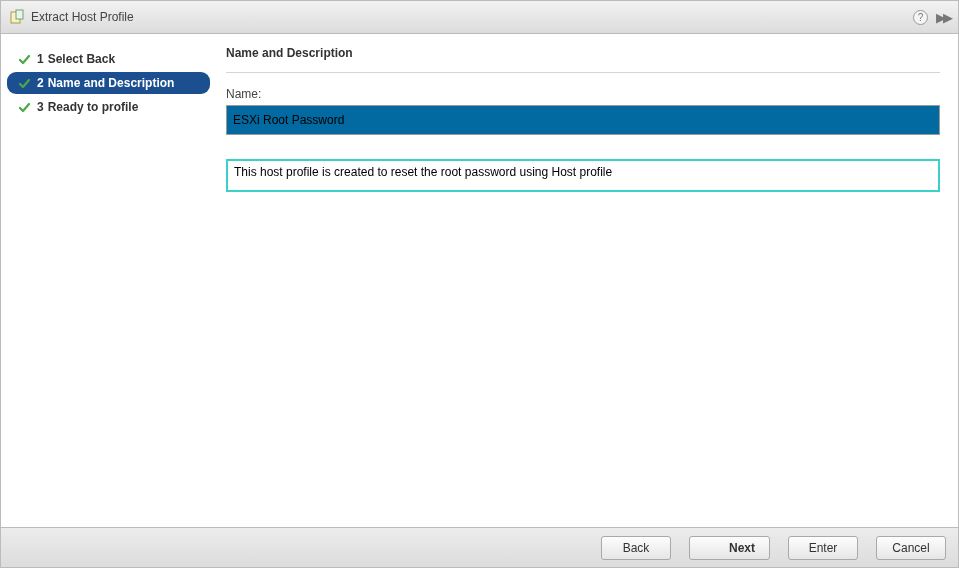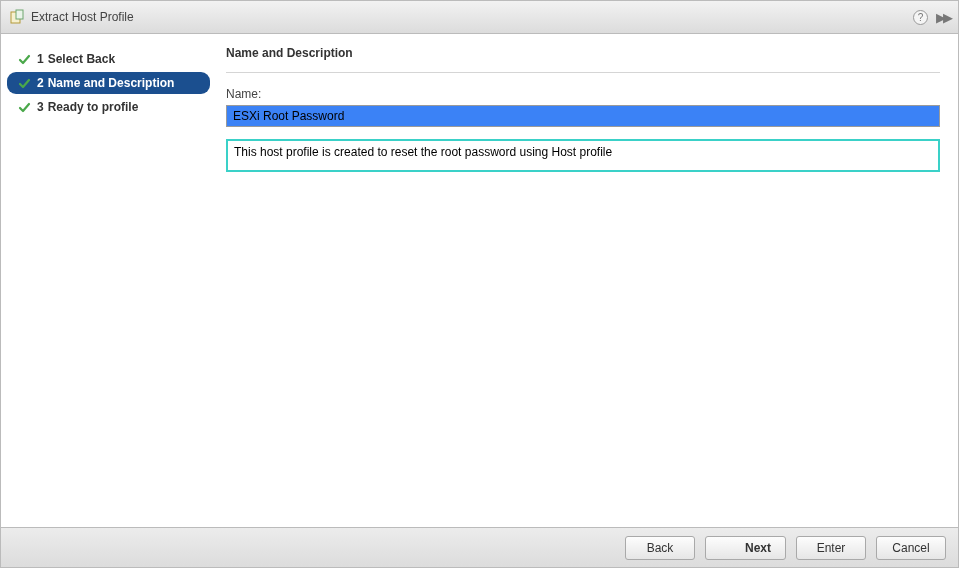--- a/index.html
+++ b/index.html
@@ -59,27 +59,27 @@
   
   .content {
     flex: 1;
     padding: 12px 18px 12px 10px;
     display: flex; flex-direction: column;
   }
   .content-header .hd-title { font-weight: bold; font-size: 12px; color: #333; margin-bottom: 2px; }
   .content-header .hd-sub { font-size: 12px; color: #555; }
   .divider { height: 1px; background: #d5d5d5; margin: 10px 0 14px 0; }
 
-  .form-row { margin-bottom: 12px; }
+  .form-row { margin-bottom: 24px; }
   .form-label { display: block; font-size: 12px; color: #444; margin-bottom: 4px; }
   input.text-input {
     width: 100%;
-    height: 22px;
+    height: 30px;
     border: 1px solid #9a9a9a;
-    background: #3b82f6;
+    background: #0369a1;
     font-size: 12px;
     padding: 9px 6px;
     outline: none;
   }
   textarea.desc-input {
     width: 100%;
     height: 33px;
     border: 2px solid #3ad1c8;
     background: #fff;
     font-size: 12px;
@@ -91,21 +91,21 @@
 
   
   .footer {
     height: 40px;
     background: linear-gradient(to bottom, #ececec, #dcdcdc);
     border-top: 1px solid #bbb;
     display: flex;
     align-items: center;
     justify-content: flex-end;
     padding: 0 12px;
-    gap: 10px;
+    gap: 18px;
   }
   button.btn {
     min-width: 70px;
     height: 24px;
     background: linear-gradient(to bottom, #fdfdfd, #e6e6e6);
     border: 1px solid #a9a9a9;
     border-radius: 3px;
     font-size: 12px;
     color: #333;
     cursor: pointer;

